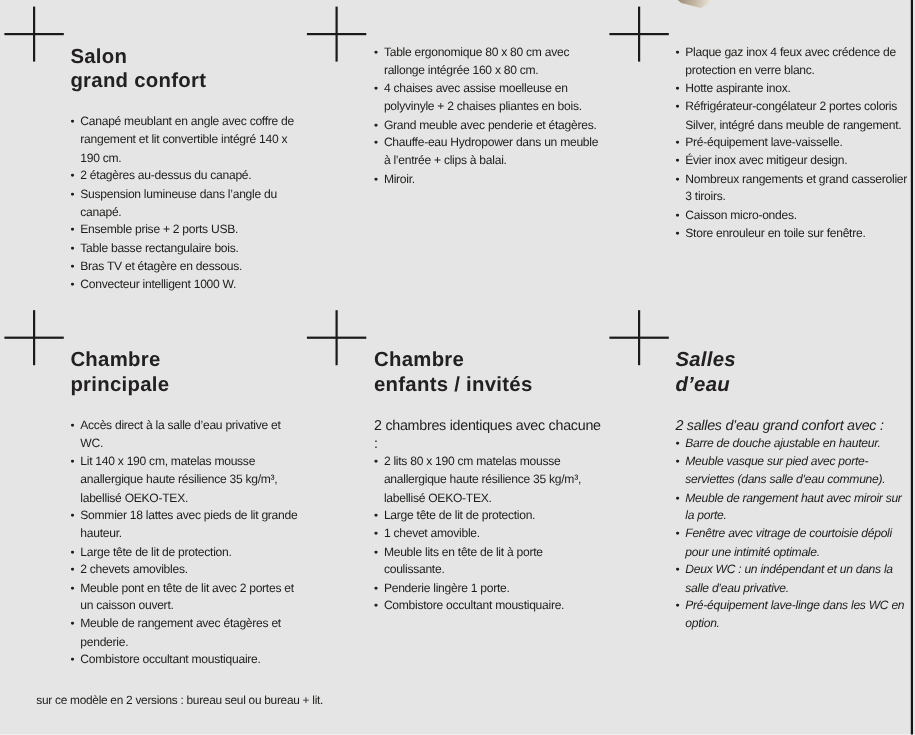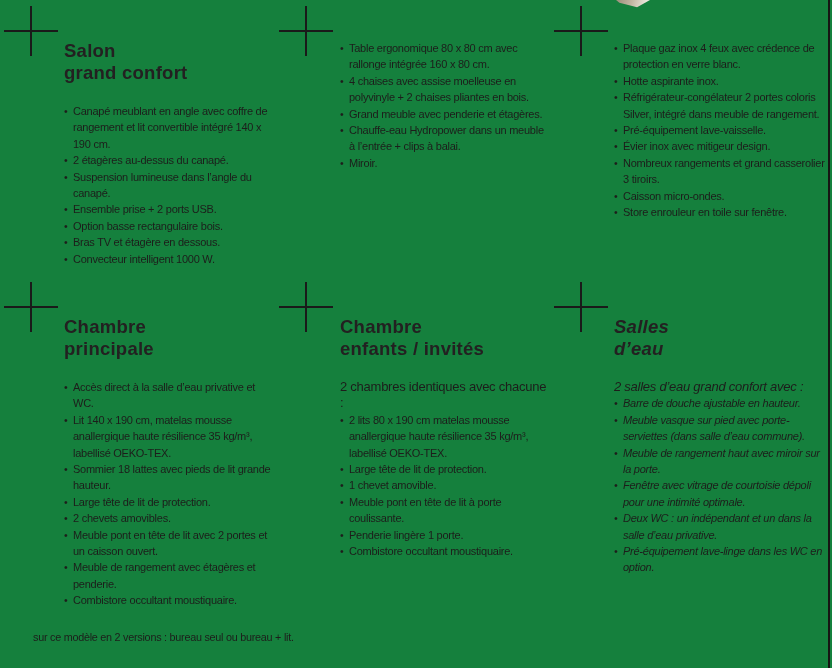--- a/index.html
+++ b/index.html
@@ -1,19 +1,19 @@
 <!DOCTYPE html>
 <html lang="fr"><head>
 <meta charset="utf-8">
 <style>
   html,body{margin:0;padding:0;background:#ffffff;}
   .page{
     position:relative;
     width:832px;height:668px;
-    background:#15803d;
+    background:#e5e5e5;
     color:#1d1d1b;
     font-family:"Liberation Sans",sans-serif;
     overflow:hidden;
   }
   
   .crop{position:absolute;width:54px;height:50px;}
   .crop::before{content:"";position:absolute;left:0;right:0;top:24px;height:1.6px;background:#1a1a1a;}
   .crop::after{content:"";position:absolute;top:0;bottom:0;left:26px;width:1.6px;background:#1a1a1a;}
   .cm-tl{left:4px;top:6px;}
   .cm-tm{left:279px;top:6px;}
@@ -83,21 +83,21 @@
 
   <div id="sections-container">
     <section class="section sec-0">
       <h2><span class="t1">Salon</span><br><span class="t2">grand confort</span></h2>
 
       <ul>
           <li>Canapé meublant en angle avec coffre de rangement et lit convertible intégré 140 x 190 cm.</li>
           <li>2 étagères au-dessus du canapé.</li>
           <li>Suspension lumineuse dans l’angle du canapé.</li>
           <li>Ensemble prise + 2 ports USB.</li>
-          <li>Option basse rectangulaire bois.</li>
+          <li>Table basse rectangulaire bois.</li>
           <li>Bras TV et étagère en dessous.</li>
           <li>Convecteur intelligent 1000 W.</li>
         </ul>
     </section>
 
     <section class="section sec-1">
 
       <ul>
           <li>Table ergonomique 80 x 80 cm avec rallonge intégrée 160 x 80 cm.</li>
           <li>4 chaises avec assise moelleuse en polyvinyle + 2 chaises pliantes en bois.</li>
@@ -136,21 +136,21 @@
         </ul>
     </section>
 
     <section class="section sec-4">
       <h2><span class="t1">Chambre</span><br><span class="t2">enfants / invités</span></h2>
       <p class="intro">2 chambres identiques avec chacune :</p>
       <ul>
           <li>2 lits 80 x 190 cm matelas mousse anallergique haute résilience 35 kg/m³, labellisé OEKO-TEX.</li>
           <li>Large tête de lit de protection.</li>
           <li>1 chevet amovible.</li>
-          <li>Meuble pont en tête de lit à porte coulissante.</li>
+          <li>Meuble lits en tête de lit à porte coulissante.</li>
           <li>Penderie lingère 1 porte.</li>
           <li>Combistore occultant moustiquaire.</li>
         </ul>
     </section>
 
     <section class="section sec-5">
       <h2><span class="t1">Salles</span><br><span class="t2">d’eau</span></h2>
       <p class="intro">2 salles d’eau grand confort avec :</p>
       <ul>
           <li>Barre de douche ajustable en hauteur.</li>

